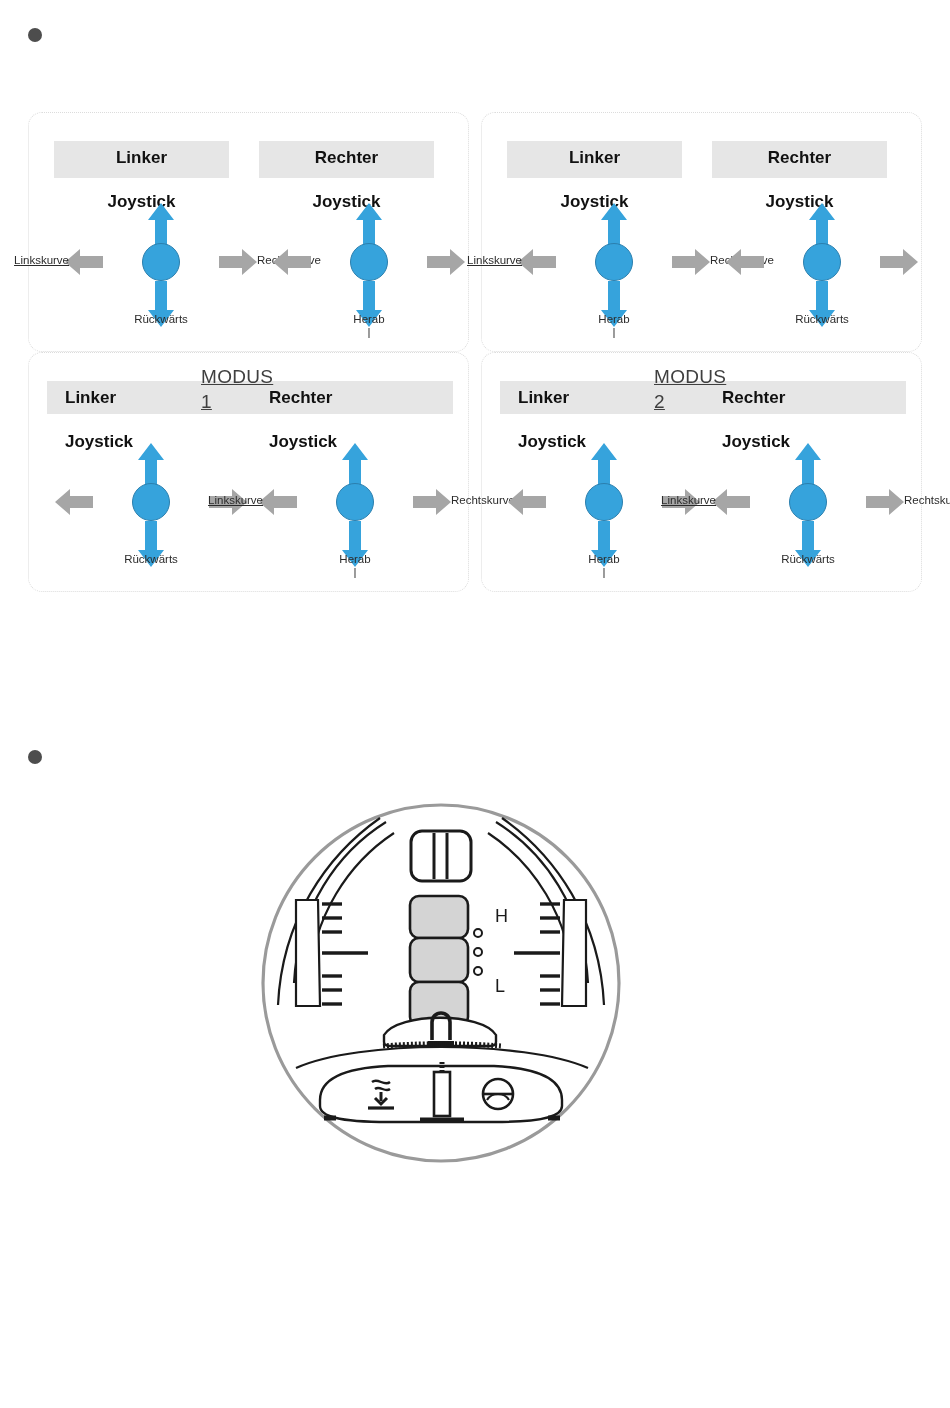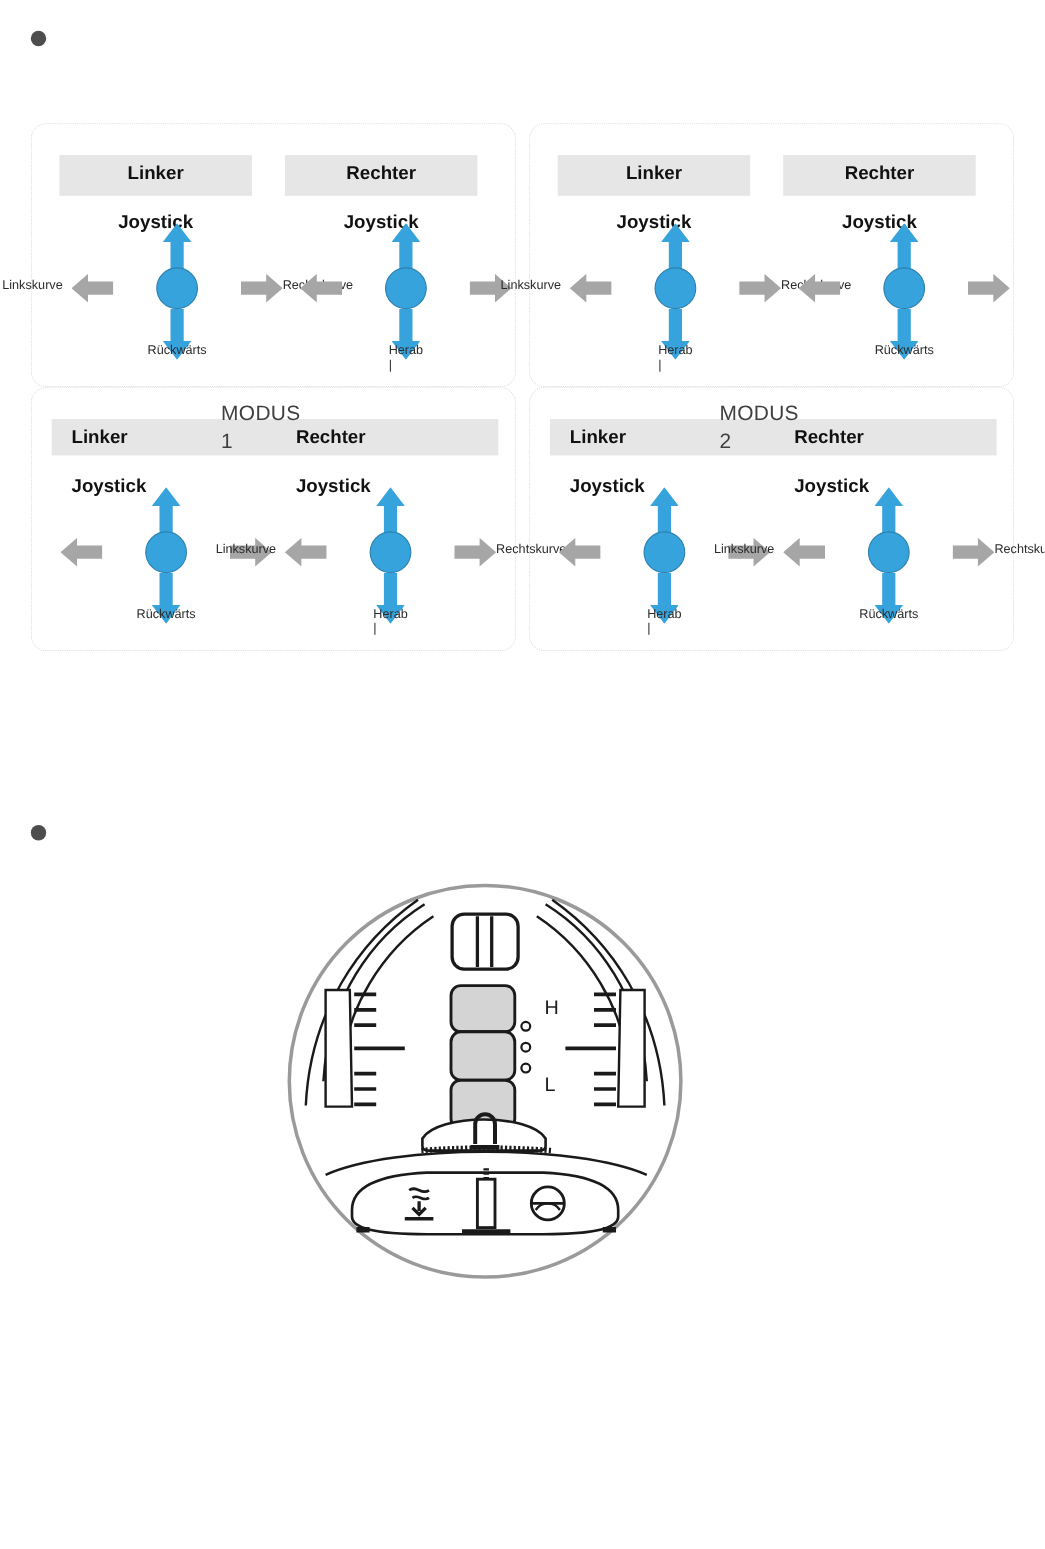--- a/index.html
+++ b/index.html
@@ -58,20 +58,21 @@
   .p-bot .hw-right{left:222px;width:175px;}
   .p-bot .head-bar{background:transparent;text-align:left;padding-left:18px;}
   .p-bot .head-sub{text-align:left;padding-left:18px;}
 
   
   .modus{
     position:absolute;left:172px;top:14px;width:120px;
     font-size:19px;color:#3f3f3f;font-weight:400;
     line-height:1.0;
     letter-spacing:.3px;
+    text-decoration:underline;
   }
   .modus .m-num{display:block;font-size:19px;padding-top:6px;}
 
   
   .cluster{position:absolute;width:220px;height:130px;}
   .knob{
     position:absolute;left:50%;top:34px;transform:translateX(-50%);
     width:38px;height:38px;border-radius:50%;
     background:#36a3dc;border:1.5px solid #2b7fae;
     box-sizing:border-box;
@@ -80,23 +81,23 @@
   
   .arrow-up{left:50%;top:-6px;transform:translateX(-50%);}
   .arrow-dn{left:50%;top:72px;transform:translateX(-50%);}
   
   .arrow-lf{left:14px;top:40px;}
   .arrow-rt{left:168px;top:40px;}
 
   .lbl{
     position:absolute;font-size:11.5px;color:#2b2b2b;white-space:nowrap;
   }
-  .lbl-left {right:214px;top:45px;}
+  .lbl-left {right:202px;top:45px;text-decoration:underline;}
   .lbl-right{left:206px;top:45px;}
-  .lbl-down {left:50%;top:104px;transform:translateX(-50%);}
+  .lbl-down {left:50%;top:104px;transform:translateX(-50%);text-align:center;}
   .lbl-down .pipe{display:block;line-height:1.25;}
 
   
   .p-top .cl-left {left:22px; top:96px;}
   .p-top .cl-right{left:230px;top:96px;}
   .p-bot .cl-left {left:12px; top:96px;}
   .p-bot .cl-right{left:216px;top:96px;}
 
   
   #console-wrap{position:absolute;left:258px;top:800px;width:366px;height:366px;}

